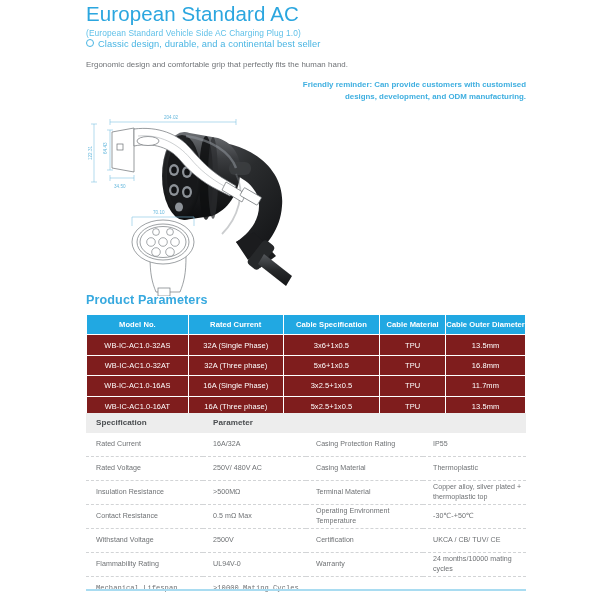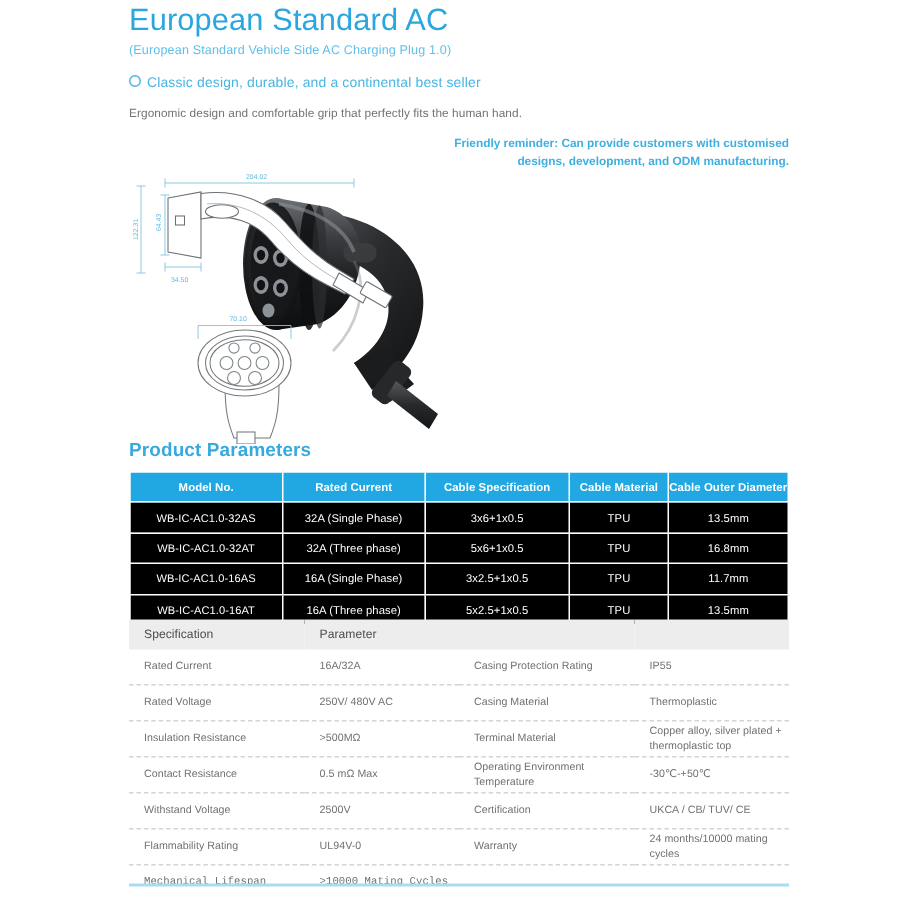--- a/index.html
+++ b/index.html
@@ -13,21 +13,21 @@
 
   
   .title{
     color:#2ba6df;font-size:20.5px;font-weight:normal;letter-spacing:.1px;
     margin:0;padding-top:3px;line-height:22px;
   }
   .subtitle{
     color:#5fc0e8;font-size:8.4px;margin-top:3px;line-height:11px;letter-spacing:.1px;
   }
   .feature{
-    display:flex;align-items:flex-start;gap:4px;margin-top:11px;
+    display:flex;align-items:flex-start;gap:4px;
     color:#49b5e3;font-size:9.3px;letter-spacing:.1px;
   }
   .bullet{
     width:6px;height:6px;border:1.3px solid #49b5e3;border-radius:50%;
     display:inline-block;flex:0 0 auto;position:relative;top:0px;
   }
   .desc{
     color:#6f7276;font-size:7.9px;margin-top:10px;line-height:11px;letter-spacing:.05px;
   }
   .reminder{
@@ -50,35 +50,35 @@
   
   .ptable{
     position:absolute;left:86px;top:314px;width:440px;
     border-collapse:collapse;table-layout:fixed;
   }
   .ptable th,.ptable td{
     border:1px solid #ffffff;color:#ffffff;text-align:center;
     font-size:7.5px;height:19.4px;padding:0;font-weight:normal;letter-spacing:.05px;
   }
   .ptable th{background:#21a8e2;font-weight:bold;font-size:7.6px;}
-  .ptable td{background:#000000;}
+  .ptable td{background:#7f1d1d;}
   .ptable td.model{font-size:7.4px;}
   .col1{width:23.2%}.col2{width:21.6%}.col3{width:22.0%}.col4{width:15.0%}.col5{width:18.2%}
 
   
   .stable{
     position:absolute;left:86px;top:413px;width:440px;
     border-collapse:collapse;table-layout:fixed;
   }
   .stable td{
     font-size:7.1px;color:#6e7174;padding:0 0 0 10px;height:23px;vertical-align:middle;
     border-bottom:1px dashed #d2d4d6;line-height:9.2px;letter-spacing:.03px;
   }
   .stable tr.head td{
-    background:#ededed;color:#4a4d50;font-weight:normal;font-size:8.1px;
+    background:#ededed;color:#4a4d50;font-weight:bold;font-size:8.1px;
     border-bottom:none;height:20px;
   }
   .stable td.k{width:26.6%}
   .stable td.v{width:23.4%}
   .stable td.blank{border-bottom:none;}
   .stable tr.last td{border-bottom:1px dashed #d2d4d6;font-family:Liberation Mono, monospace;}
   .footer-rule{
     position:absolute;left:86px;top:589px;width:440px;height:2px;background:#a9dcf1;
   }
 </style>

